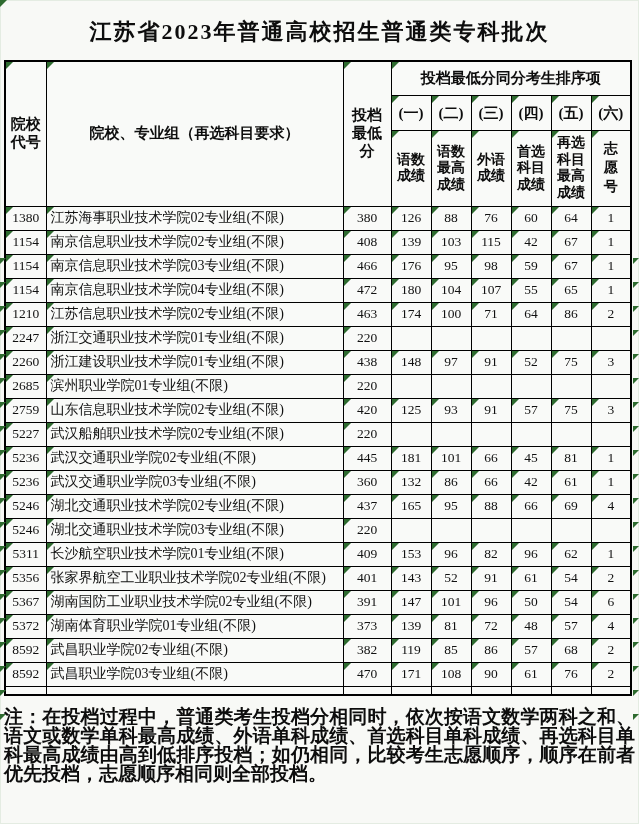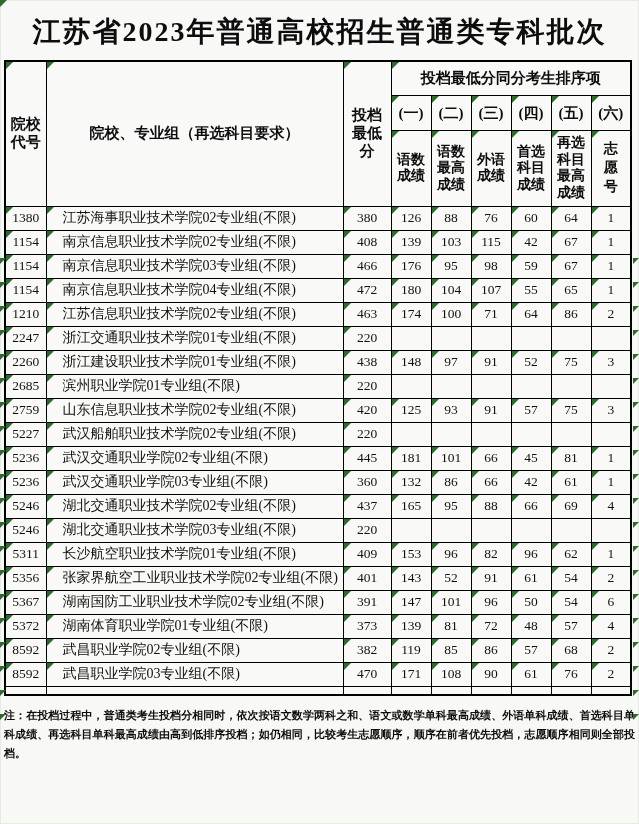--- a/index.html
+++ b/index.html
@@ -13,21 +13,21 @@
     box-shadow:inset 0 0 0 1px #e4ece2;
   }
   .page::before{ 
     content:"";position:absolute;top:0;left:0;width:0;height:0;
     border-top:7px solid #2e6b2f;border-right:7px solid transparent;
   }
   .title{
     margin-top:17px;
     text-align:center;
     font-weight:bold;
-    font-size:28px;
+    font-size:22px;
     line-height:30px;
     letter-spacing:2px;
     color:#0d0d0d;
   }
   table{
     border-collapse:collapse;
     table-layout:fixed;
     width:627px;
     margin:13px 0 0 4px;
     border:2px solid #000;
@@ -48,31 +48,31 @@
   th{font-weight:bold;font-size:15px;color:#0d0d0d;}
   tr.h1 th{height:33px;}
   tr.h2 th{height:34px;font-size:15px;}
   tr.h3 th{height:65px;font-size:14px;}
   .w2{display:block;width:2em;margin:0 auto;word-break:break-all;line-height:1.18;}
   .w1{display:block;width:1em;margin:9px auto;word-break:break-all;line-height:1.35;}
   tbody tr{height:24px;}
   tbody tr.thin{height:9px;}
   td{font-size:13.5px;line-height:1;}
   td[data-col="name"]{
-    text-align:left;padding-left:16px;font-size:14px;white-space:nowrap;margin-left:44px;
+    text-align:left;padding-left:4px;font-size:14px;white-space:nowrap;margin-left:44px;
   }
   .mark::before{
     content:"";position:absolute;top:0;left:0;width:0;height:0;
     border-top:7px solid #2e6b2f;border-right:7px solid transparent;
   }
   .note{
     margin:11px 4px 0 4px;
-    font-family:Liberation Mono, monospace;
+    font-family:Liberation Sans, sans-serif;
     font-weight:700;
-    font-size:11px;
+    font-size:19px;
     line-height:19px;
     text-align:justify;
     color:#0d0d0d;
   }
   .note .prefix{font-weight:900;}
   .edge-mark{
     position:absolute;width:0;height:0;
     border-top:6px solid #2e6b2f;border-right:6px solid transparent;
   }
 </style>

